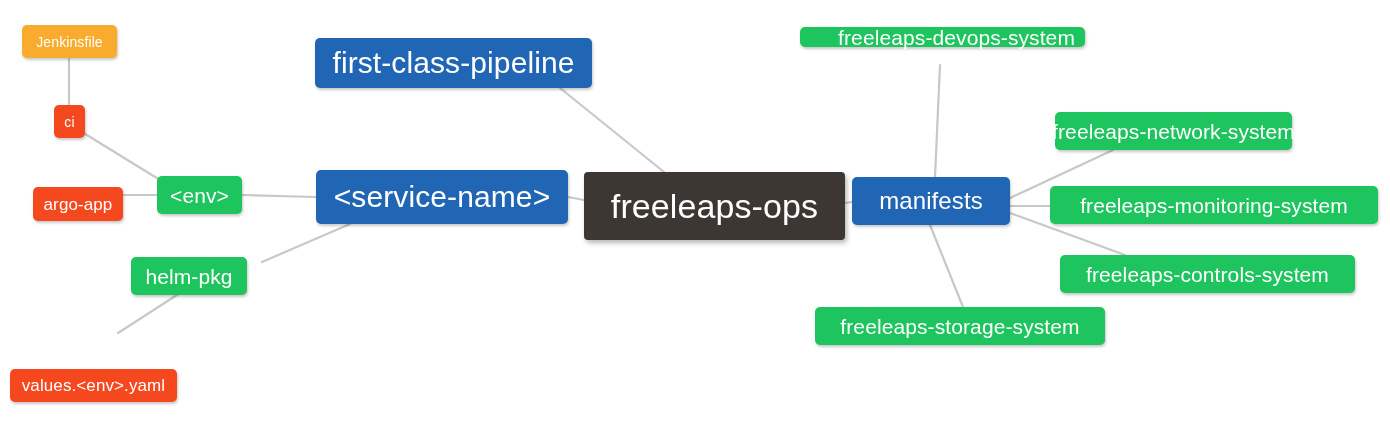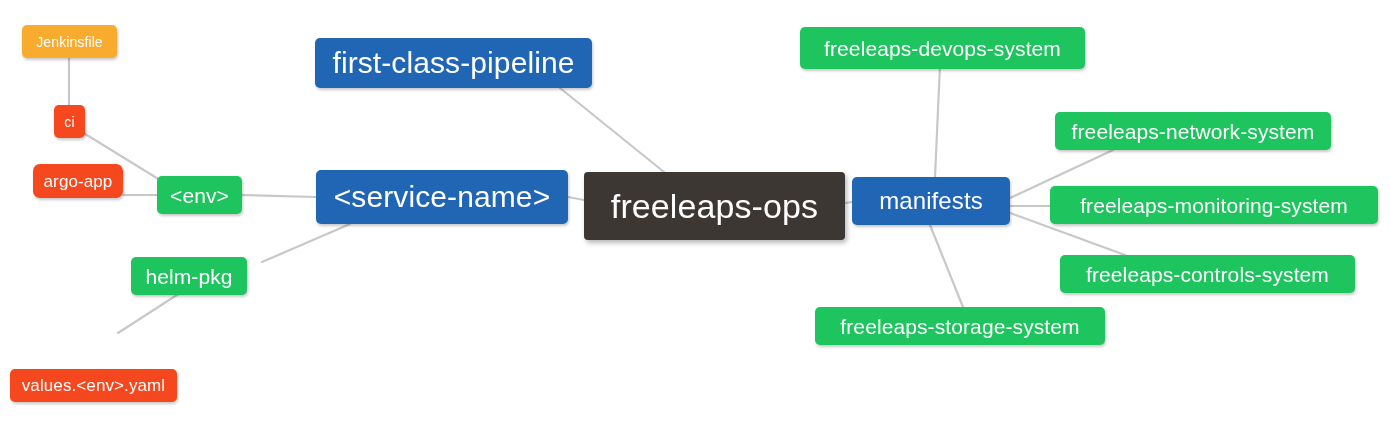--- a/index.html
+++ b/index.html
@@ -97,41 +97,41 @@
   </div>
 
   <div class="node red size-xs" style="left: 54px; top: 105px; width: 31px; height: 33px; background: rgb(245, 72, 31);">
     <span>ci</span>
   </div>
 
   <div class="node orange size-xs" style="left: 22px; top: 25px; width: 95px; height: 33px; background: rgb(249, 171, 46);">
     <span>Jenkinsfile</span>
   </div>
 
-  <div class="node red size-sm" style="left: 33px; top: 164px; width: 90px; height: 34px; background: rgb(245, 72, 31); border-radius: 7px;">
+  <div class="node red size-sm" style="left: 33px; top: 187px; width: 90px; height: 34px; background: rgb(245, 72, 31);">
     <span>argo-app</span>
   </div>
 
   <div class="node green size-md" style="left: 131px; top: 257px; width: 116px; height: 38px; background: rgb(30, 196, 94);">
     <span>helm-pkg</span>
   </div>
 
   <div class="node red size-sm" style="left: 10px; top: 333px; width: 167px; height: 33px; background: rgb(245, 72, 31); margin-top: 36px;">
     <span>values.&lt;env&gt;.yaml</span>
   </div>
 
   <div class="node blue size-lg" style="left: 852px; top: 177px; width: 158px; height: 48px; background: rgb(33, 102, 180);">
     <span>manifests</span>
   </div>
 
-  <div class="node green size-md" style="left: 800px; top: 27px; width: 285px; height: 42px; background: rgb(30, 196, 94);">
+  <div class="node green size-md" style="left: 800px; top: 27px; width: 285px; height: 20px; background: rgb(30, 196, 94); justify-content: flex-end;">
     <span>freeleaps-devops-system</span>
   </div>
 
-  <div class="node green size-md" style="left: 1055px; top: 112px; width: 276px; height: 38px; background: rgb(30, 196, 94); text-align: center;">
+  <div class="node green size-md" style="left: 1055px; top: 112px; width: 237px; height: 38px; background: rgb(30, 196, 94); text-align: center;">
     <span>freeleaps-network-system</span>
   </div>
 
   <div class="node green size-md" style="left: 1060px; top: 255px; width: 295px; height: 38px; background: rgb(30, 196, 94);">
     <span>freeleaps-controls-system</span>
   </div>
 
   <div class="node green size-md" style="left: 1050px; top: 186px; width: 328px; height: 38px; background: rgb(30, 196, 94);">
     <span>freeleaps-monitoring-system</span>
   </div>

